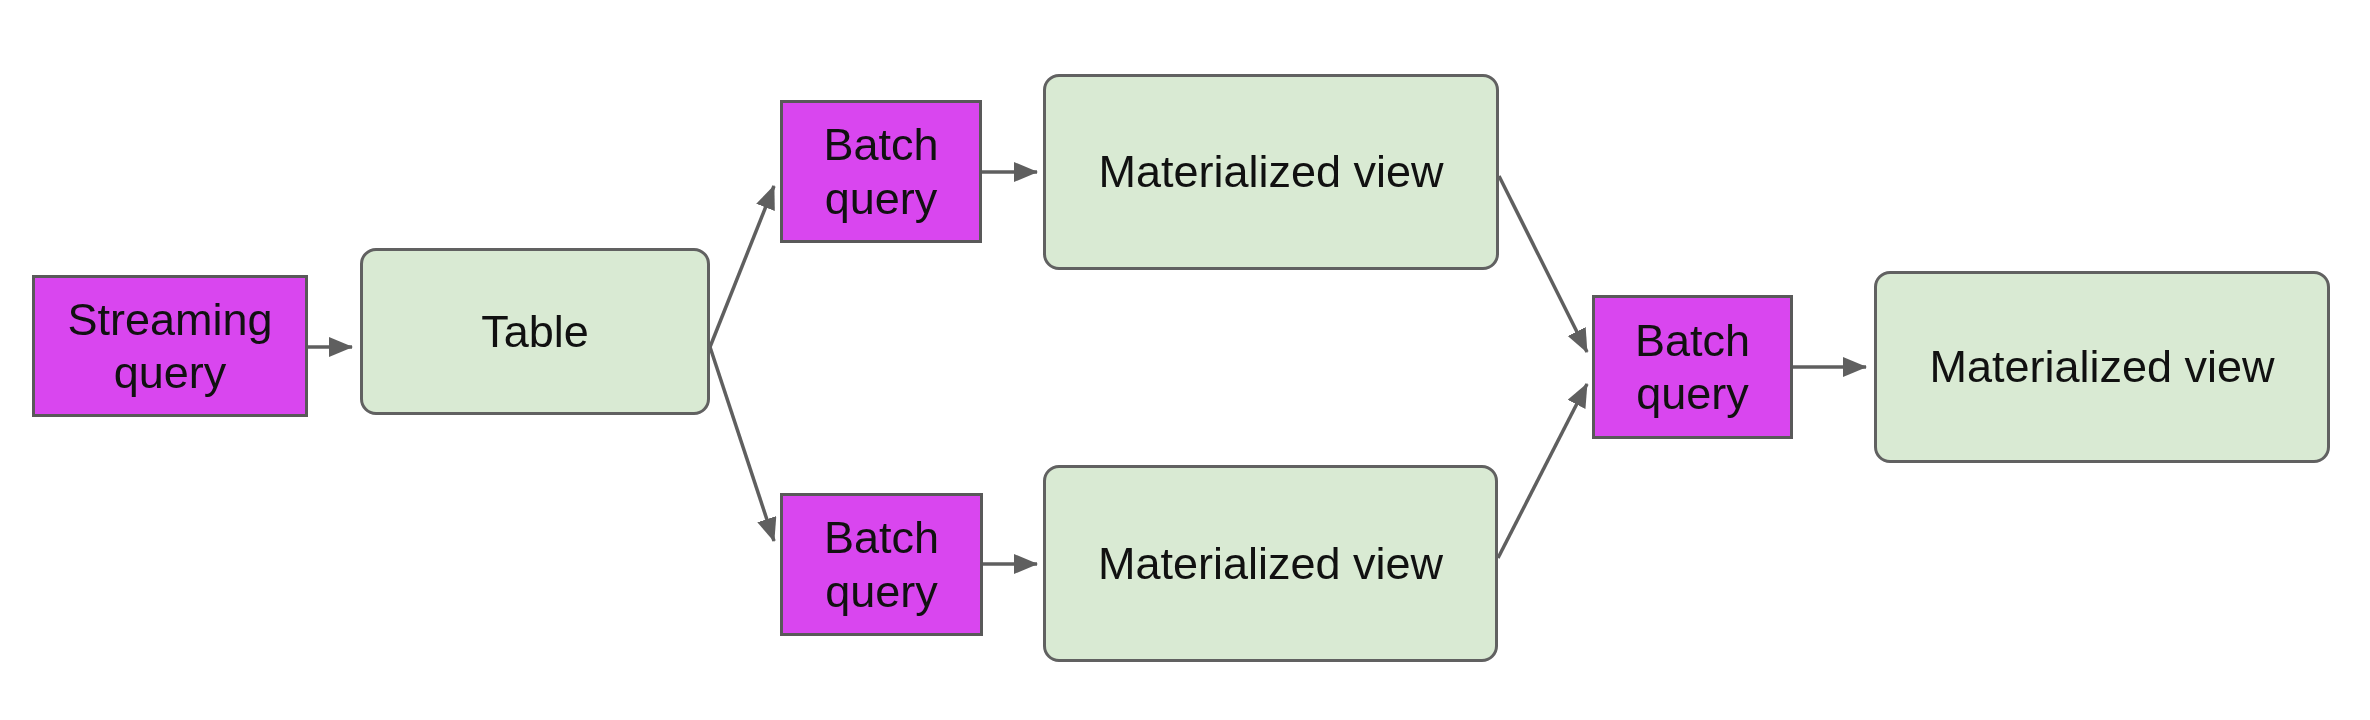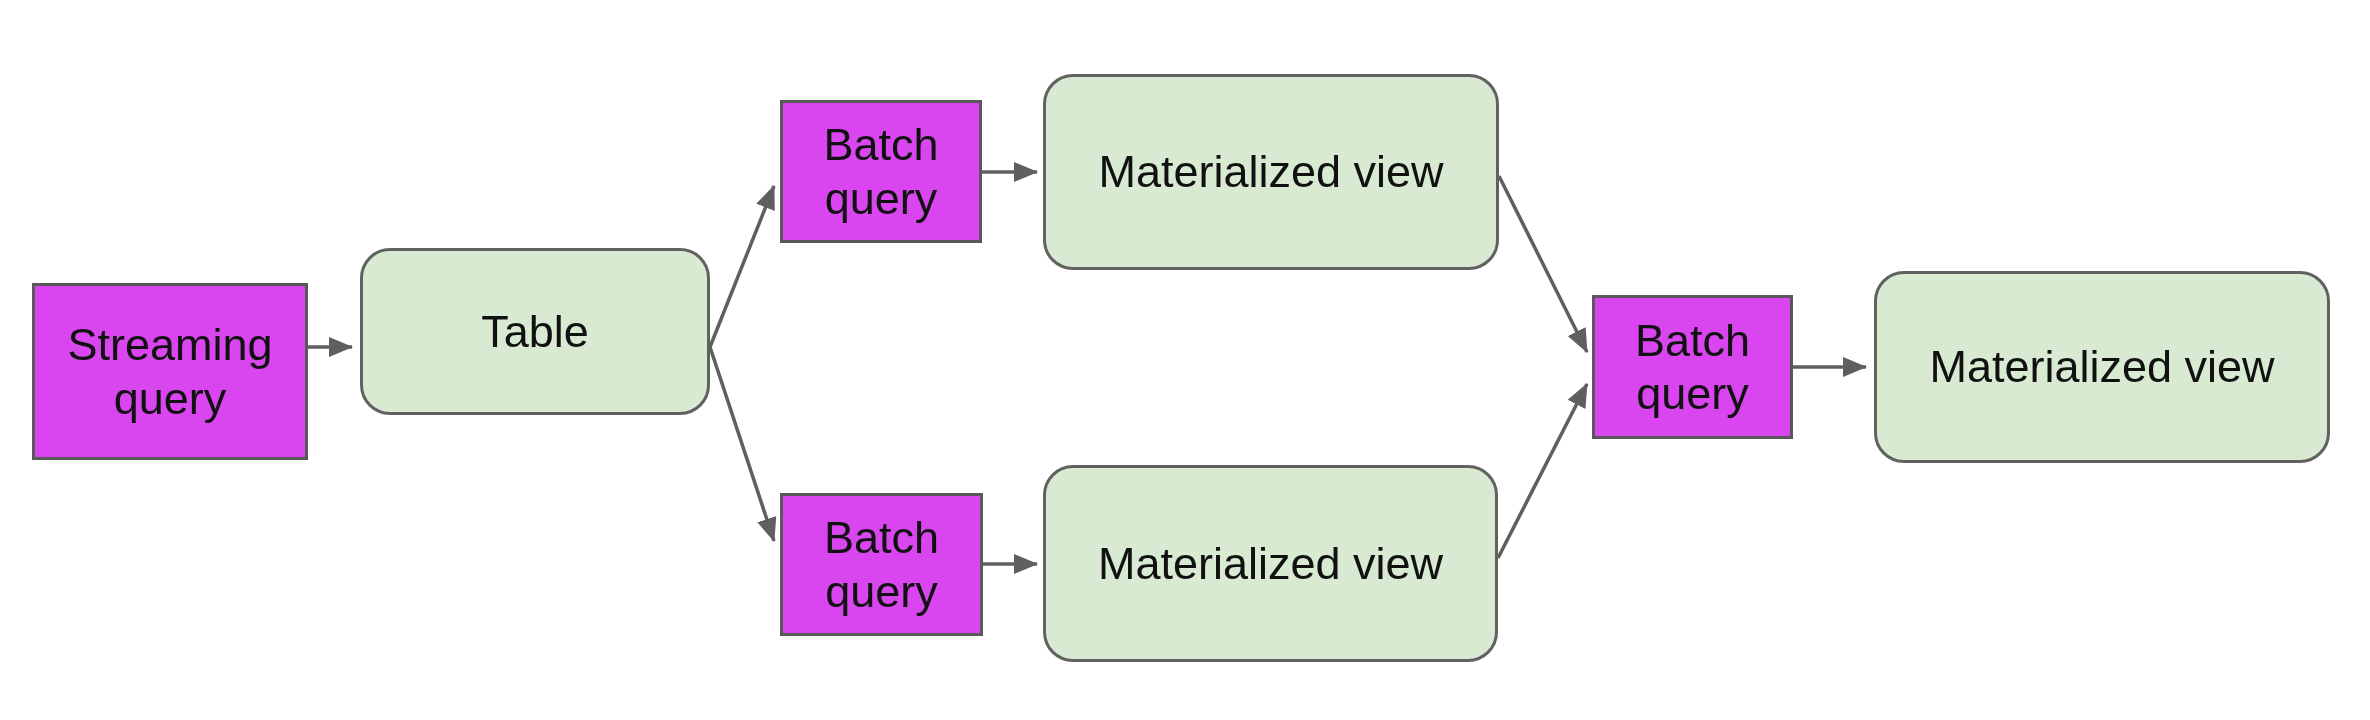--- a/index.html
+++ b/index.html
@@ -23,24 +23,24 @@
     box-sizing: border-box;
     padding: 8px 18px;
   }
   .node-query {
     background: #d946ef;
     border: 3px solid #595959;
   }
   .node-view {
     background: #d9ead3;
     border: 3px solid #616161;
-    border-radius: 30px;
+    border-radius: 16px;
   }
   
-  #n-streaming   { left: 32px;   top: 283px; width: 276px; height: 177px; }
+  #n-streaming   { left: 32px;   top: 275px; width: 276px; height: 142px; }
   #n-table       { left: 360px;  top: 248px; width: 350px; height: 167px; }
   #n-batch-top   { left: 780px;  top: 100px; width: 202px; height: 143px; }
   #n-mv-top      { left: 1043px; top: 74px;  width: 456px; height: 196px; }
   #n-batch-bot   { left: 780px;  top: 493px; width: 203px; height: 143px; }
   #n-mv-bot      { left: 1043px; top: 465px; width: 455px; height: 197px; }
   #n-batch-mid   { left: 1592px; top: 295px; width: 201px; height: 144px; }
   #n-mv-final    { left: 1874px; top: 271px; width: 456px; height: 192px; }
   #edges {
     position: absolute;
     left: 0; top: 0;

